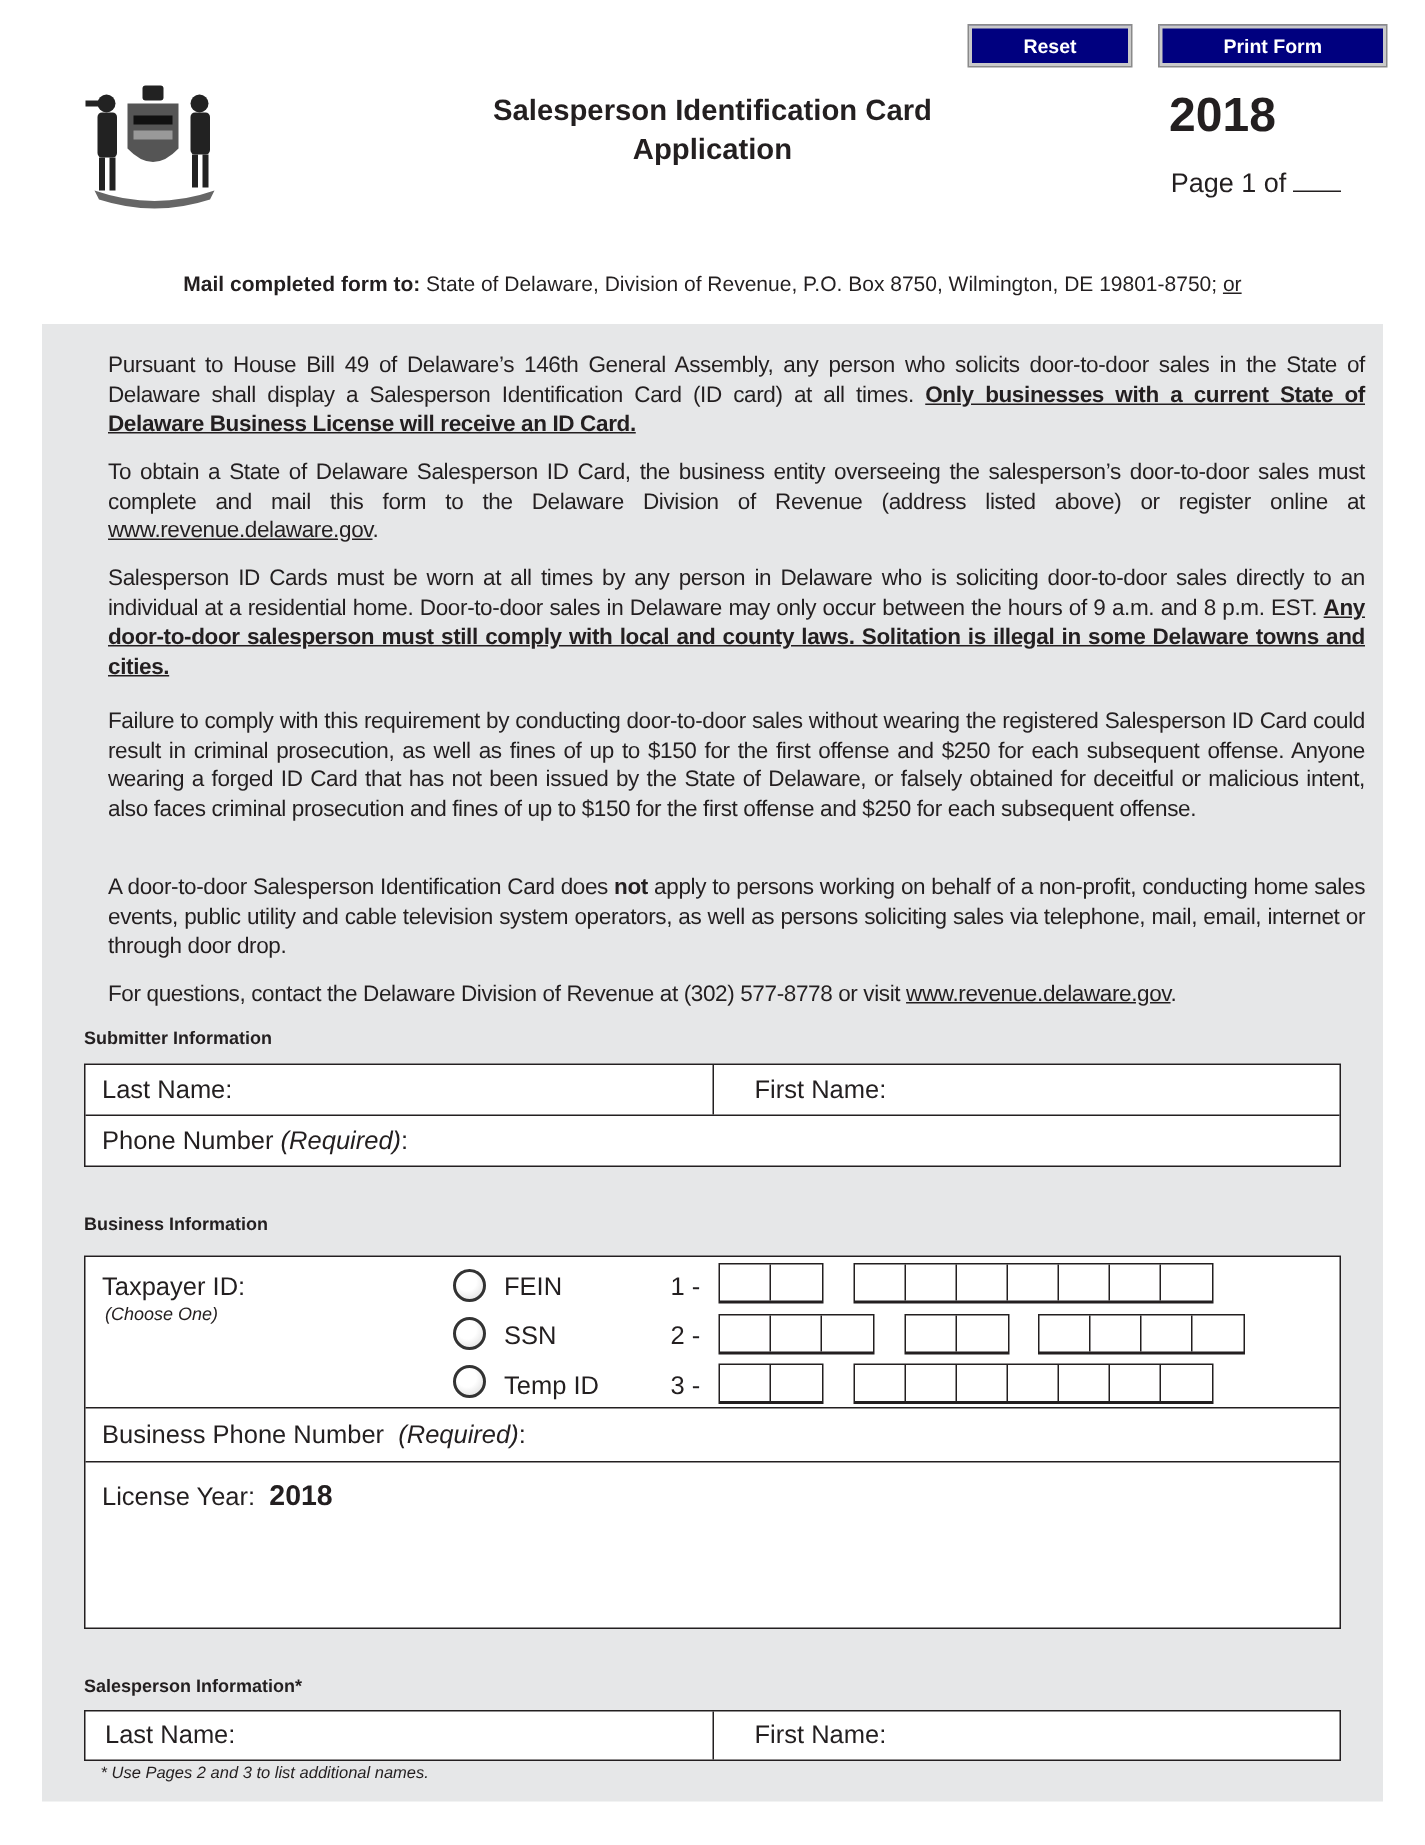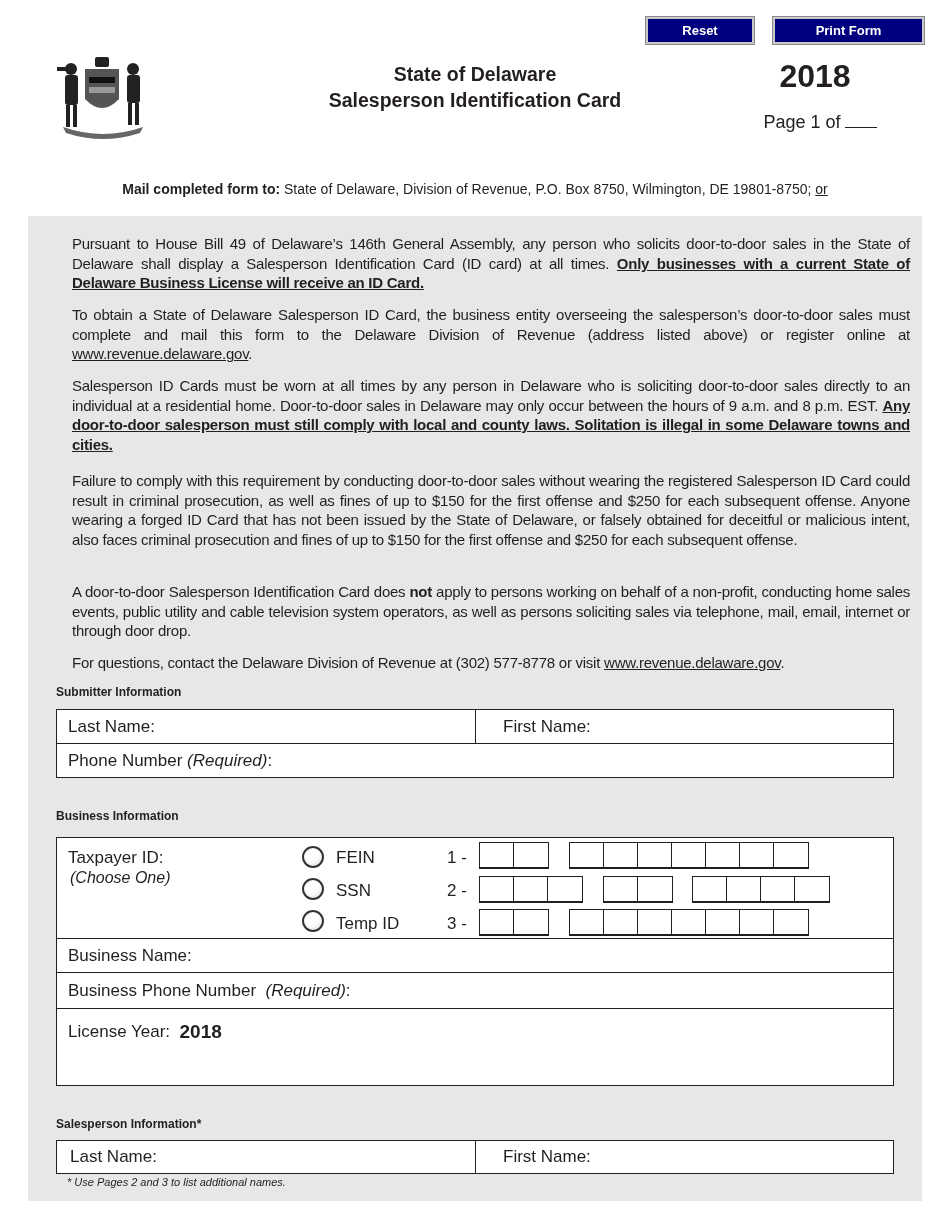--- a/index.html
+++ b/index.html
@@ -3,21 +3,21 @@
 <meta charset="utf-8">
 <style>
   * { box-sizing: border-box; margin: 0; padding: 0; }
   body { width: 950px; height: 1230px; background: #ffffff; font-family: "Liberation Sans", sans-serif; color: #231f20; position: relative; overflow: hidden; }
   .btn { position: absolute; top: 17px; height: 27px; background: #00007f; color: #fff; font-weight: bold; font-size: 13px; text-align: center; line-height: 23px; border: 2px solid #c9c9c9; outline: 1px solid #8a8a8a; cursor: pointer; }
   #reset-btn { left: 646px; width: 108px; }
   #print-btn { left: 773px; width: 151px; }
   .seal { position: absolute; left: 55px; top: 55px; width: 95px; height: 85px; }
   .title { position: absolute; left: 290px; top: 61px; width: 370px; text-align: center; font-weight: bold; font-size: 19.5px; line-height: 26px; }
   .year { position: absolute; left: 760px; top: 58px; width: 110px; text-align: center; font-weight: bold; font-size: 32px; }
-  .pageof { position: absolute; left: 740px; top: 112px; width: 160px; text-align: center; font-size: 18px; }
+  .pageof { position: absolute; left: 757px; top: 112px; width: 160px; text-align: center; font-size: 18px; }
   .pageof .blank { display: inline-block; width: 32px; border-bottom: 1.5px solid #231f20; height: 14px; vertical-align: baseline; margin-left: 4px; }
   .mail { position: absolute; left: 0; top: 180px; width: 950px; text-align: center; font-size: 14px; line-height: 19px; }
   .mail b { font-weight: bold; }
   .mail u { text-decoration: underline; }
   .panel { position: absolute; left: 28px; top: 216px; width: 894px; height: 985px; background: #e6e7e8; }
   .para { position: absolute; left: 72px; width: 838px; font-size: 15px; line-height: 19.6px; letter-spacing: -0.25px; text-align: justify; }
   .para b { font-weight: bold; }
   .para u { text-decoration: underline; }
   .sec-title { position: absolute; left: 56px; font-weight: bold; font-size: 12px; text-align: center; }
   .box { position: absolute; left: 56px; width: 838px; background: #fff; border: 1.5px solid #231f20; }
@@ -52,22 +52,22 @@
     <rect x="2" y="12" width="10" height="4"></rect>
     <circle cx="78" cy="14" r="6"></circle>
     <rect x="72" y="20" width="13" height="28" rx="3"></rect>
     <rect x="73" y="48" width="4" height="22"></rect>
       <rect x="80" y="48" width="4" height="22"></rect>
     <path d="M8 72 q40 14 80 0 l-3 6 q-37 12 -74 0z" fill="#666"></path>
   </g>
 </svg>
 
 <div class="title">
-  <div>State of Delaware</div>
   <div>Salesperson Identification Card</div>
+  <div>Application</div>
 </div>
 <div class="year">2018</div>
 <div class="pageof"><span>Page 1  of</span><span class="blank"></span></div>
 
 <div class="mail">
   <div><b>Mail completed form to:</b><span> State of Delaware, Division of Revenue, P.O. Box 8750, Wilmington, DE 19801-8750; </span><u>or</u></div>
 </div>
 
 <div class="panel"></div>
 
@@ -91,21 +91,21 @@
   </div>
   <div class="row" style="height:33px">
     <div class="cell" style="left:0;right:0"><span>Phone Number </span>&nbsp;<span class="req">(Required)</span><span>:</span></div>
   </div>
 </div>
 
 <div class="sec-title" style="top:809px">Business Information</div>
 <div class="box" style="top:837px;height:249px">
   <div class="row" style="height:101px">
     <div style="position:absolute;left:11px;top:10px;font-size:17px">Taxpayer ID:</div>
-    <div style="position:absolute;left:13px;top:31px;font-size:16px;font-style:italic">(Choose One)</div>
+    <div style="position:absolute;left:13px;top:31px;font-size:12px;font-style:italic">(Choose One)</div>
 
     <div class="radio" style="left:245px;top:8px"></div>
     <div class="rlabel" style="left:279px;top:10px">FEIN</div>
     <div class="rlabel" style="left:390px;top:10px">1 -</div>
     <div class="digits" style="left:422px;top:4px">
         <span></span>
         <span></span>
       </div>
     <div class="digits" style="left:512px;top:4px">
         <span></span>
@@ -146,25 +146,20 @@
     <div class="digits" style="left:512px;top:71px">
         <span></span>
         <span></span>
         <span></span>
         <span></span>
         <span></span>
         <span></span>
         <span></span>
       </div>
   </div>
-  <div class="row" style="height:34px">
-    <div class="cell" style="left:0;right:0">
-        <span>Business Name:</span>
-      </div>
-  </div>
   <div class="row" style="height:36px">
     <div class="cell" style="left:0;right:0"><span>Business Phone Number </span>&nbsp;&nbsp;<span class="req">(Required)</span><span>:</span></div>
   </div>
   <div class="row" style="height:39px">
     <div class="cell" style="left:0;right:0;padding-top:6px"><span>License Year:</span>&nbsp;&nbsp;<b style="font-size:19px">2018</b></div>
   </div>
 </div>
 
 <div class="sec-title" style="top:1117px">Salesperson Information*</div>
 <div class="box" style="top:1140px">

